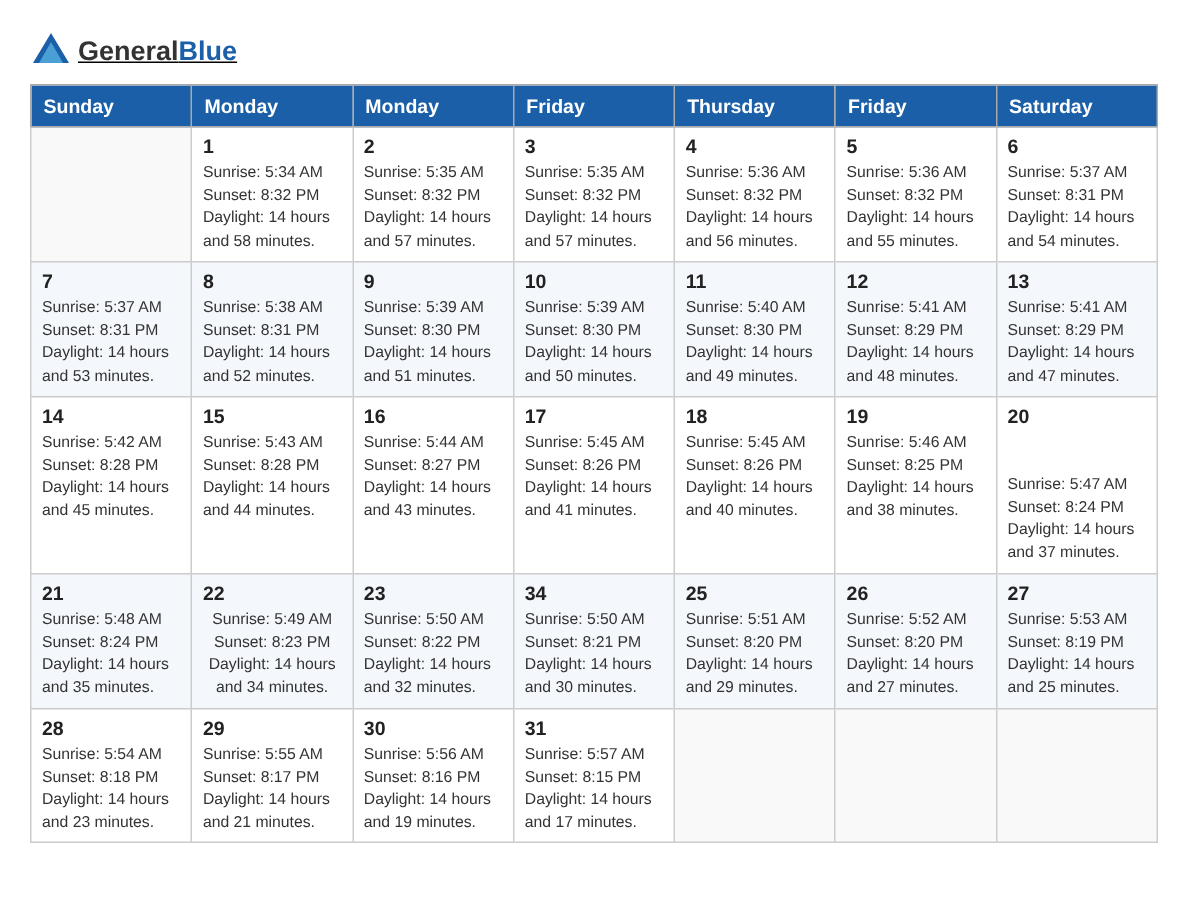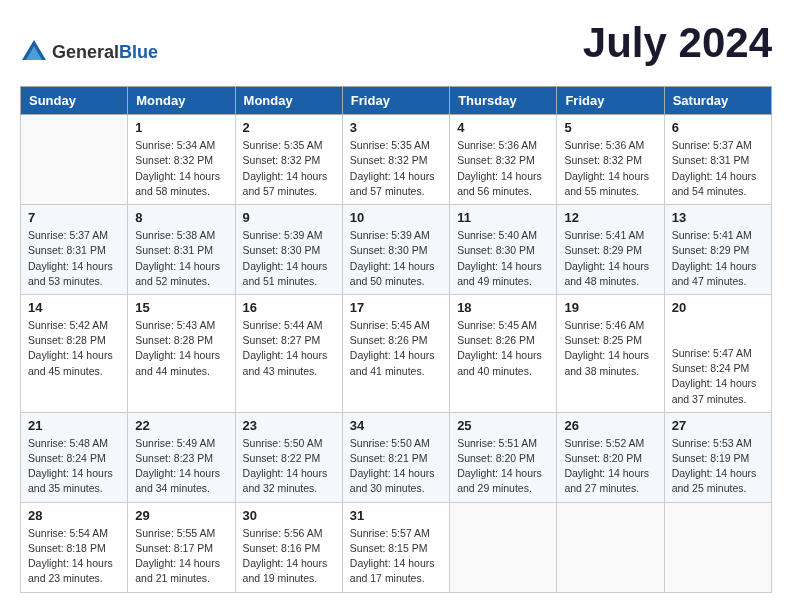--- a/index.html
+++ b/index.html
@@ -6,22 +6,23 @@
     body {
       font-family: Arial, sans-serif;
       background: #fff;
       width: 792px;
       min-height: 612px;
       padding: 20px;
     }
     .header {
       display: flex;
       justify-content: space-between;
-      align-items: flex-end;
-      margin-bottom: 20px;
+      align-items: center;
+      margin-bottom: 8px;
+      text-decoration: underline;
     }
     .logo {
       display: flex;
       align-items: center;
       gap: 4px;
     }
     .logo-text-general {
       font-size: 18px;
       font-weight: bold;
       color: #333;
@@ -102,21 +103,20 @@
   <div class="logo">
     <svg class="logo-icon" viewBox="0 0 28 28" xmlns="http://www.w3.org/2000/svg">
       <polygon points="14,2 26,22 2,22" fill="#1a5fa8"></polygon>
       <polygon points="14,8 22,22 6,22" fill="#4a9fd4"></polygon>
     </svg>
     <div>
       <span class="logo-text-general">General</span><span class="logo-text-blue">Blue</span>
     </div>
   </div>
   <div class="title-block">
-    <div class="month-title">July 2024</div>
   </div>
 </div>
 
 <table class="calendar">
   <thead>
     <tr>
     <th>Sunday</th>
         <th>Monday</th>
         <th>Monday</th>
         <th>Friday</th>
@@ -276,21 +276,21 @@
       <tr class="week-row">
         <td>
           <div class="day-number">21</div>
           <div class="day-info" style="white-space: pre-line;">Sunrise: 5:48 AM
 Sunset: 8:24 PM
 Daylight: 14 hours
 and 35 minutes.</div>
         </td>
         <td>
           <div class="day-number">22</div>
-          <div class="day-info" style="white-space: pre-line;">Sunrise: 5:49 AM
+          <div class="day-info" style="white-space: pre-line; text-align: center;">Sunrise: 5:49 AM
 Sunset: 8:23 PM
 Daylight: 14 hours
 and 34 minutes.</div>
         </td>
         <td>
           <div class="day-number">23</div>
           <div class="day-info" style="white-space: pre-line;">Sunrise: 5:50 AM
 Sunset: 8:22 PM
 Daylight: 14 hours
 and 32 minutes.</div>

